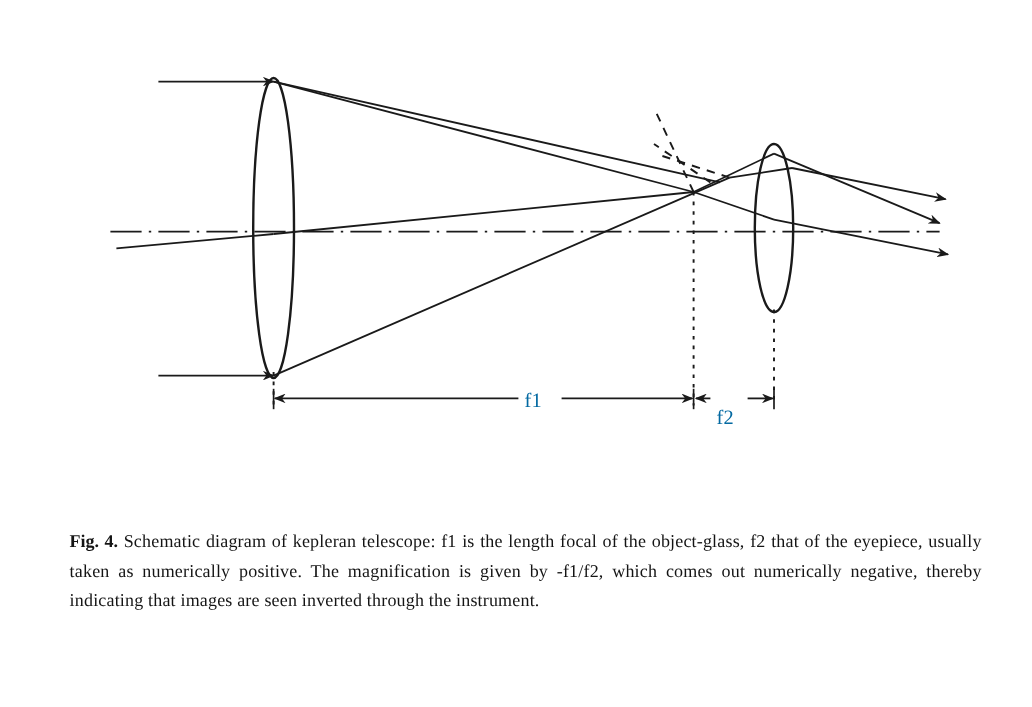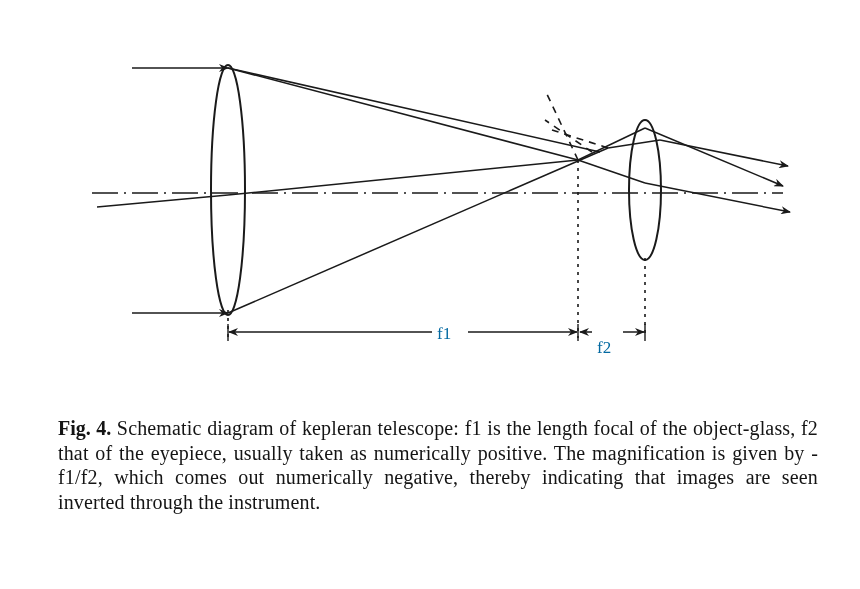--- a/index.html
+++ b/index.html
@@ -39,24 +39,24 @@
     font-size: 17px;
     color: #0369a1;
     letter-spacing: 0.2px;
   }
   .label-f1 { left: 437px; top: 324px; }
   .label-f2 { left: 597px; top: 338px; }
 
   #caption {
     position: absolute;
     left: 58px;
-    top: 416px;
+    top: 440px;
     width: 760px;
     font-family: "Liberation Serif", serif;
-    font-size: 20px;
+    font-size: 15px;
     line-height: 24.5px;
     color: #141414;
     text-align: justify;
     text-justify: inter-word;
   }
   #caption .fig-no {
     font-weight: bold;
   }
   .caption-text {
     letter-spacing: 0.15px;

